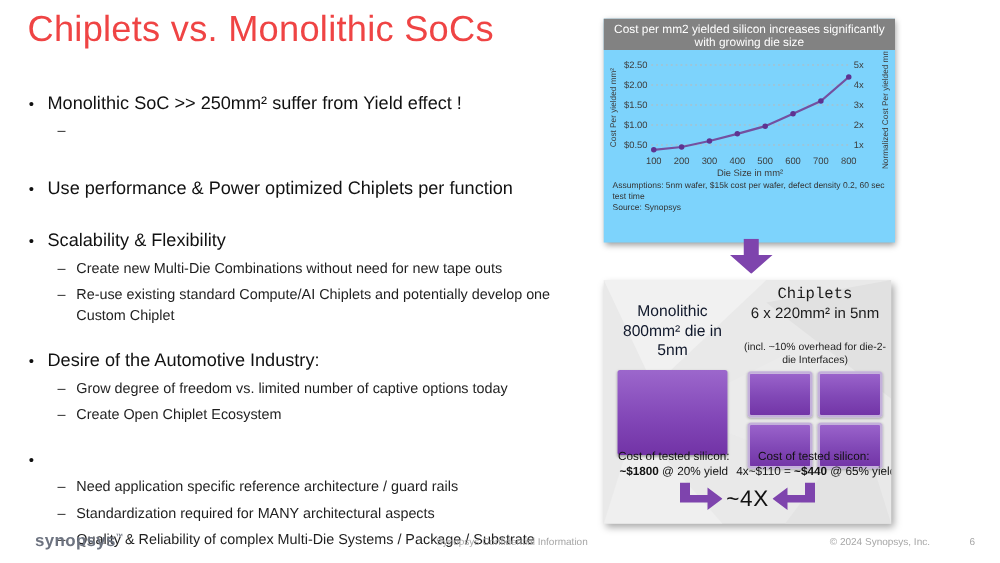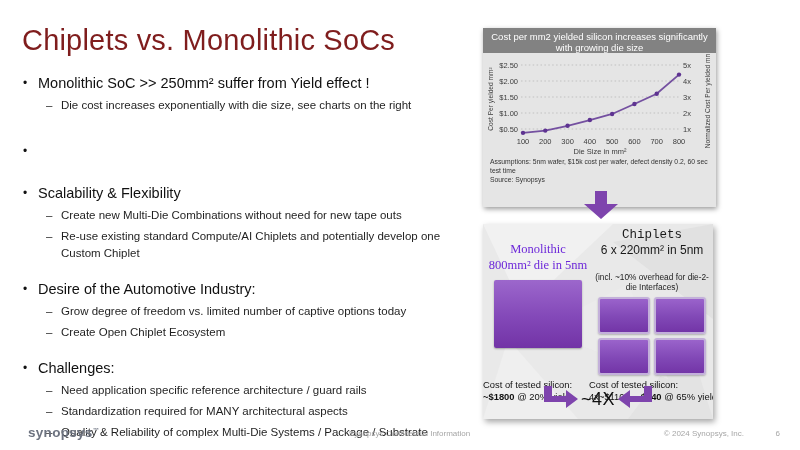--- a/index.html
+++ b/index.html
@@ -2,72 +2,72 @@
 <html><head>
 <meta charset="utf-8">
 <style>
   * { margin:0; padding:0; box-sizing:border-box; }
   html,body { background:#ffffff; }
   .slide {
     position:relative; width:800px; height:450px; overflow:hidden;
     background:#ffffff; font-family:"Liberation Sans", sans-serif; color:#1a1a1a;
   }
   
-  .title { position:absolute; left:22px; top:24px; font-size:29px; font-weight:400; letter-spacing:0.2px; color:#7f1d1d; }
+  .title { position:absolute; left:22px; top:8px; font-size:29px; font-weight:400; letter-spacing:0.2px; color:#ef4444; }
   
   .bullets { position:absolute; left:20px; top:74px; width:458px; }
   .b1 { display:flex; font-size:14.5px; line-height:19px; color:#111; }
   .b1 .glyph { width:18px; flex:0 0 18px; text-align:left; padding-left:3px; font-size:12px; }
   .b2 { display:flex; font-size:11.5px; line-height:17px; color:#1f1f1f; margin-left:24px; margin-top:4px; }
   .b2 .glyph { width:17px; flex:0 0 17px; padding-left:2px; }
   .gap-lg { margin-top:28px; }
   .gap-md { margin-top:23px; }
   .gap-sm { margin-top:18px; }
   
   .chart-panel {
-    position:absolute; left:483px; top:28px; width:233px; height:179px;
-    background:#e5e5e5; box-shadow:1px 2px 5px rgba(0,0,0,0.40);
+    position:absolute; left:483px; top:15px; width:233px; height:179px;
+    background:#7dd3fc; box-shadow:1px 2px 5px rgba(0,0,0,0.40);
   }
   .chart-header {
     background:#828282; color:#ffffff; font-size:9.5px; line-height:11px;
     text-align:center; padding:3px 8px; height:25px;
   }
   .chart-title { text-align:center; font-size:9.3px; font-weight:bold; margin-top:4px; color:#111; }
   .chart-svg { display:block; margin-top:1px; }
   .chart-note { font-size:6.8px; color:#333; margin:1px 0 0 7px; line-height:8.5px; }
   svg text { font-family:"Liberation Sans", sans-serif; }
   
   .down-arrow { position:absolute; left:583px; top:191px; }
   
   .compare-panel {
     position:absolute; left:483px; top:224px; width:230px; height:195px;
     background:#e9e9e9; box-shadow:2px 3px 6px rgba(0,0,0,0.35); overflow:hidden;
   }
   .facets { position:absolute; left:0; top:0; }
   .mono-col { position:absolute; left:2px; top:18px; width:106px; text-align:center; }
-  .mono-head { font-size:12.5px; line-height:15.5px; color:#6d28d9;font-family:Liberation Serif, serif; }
+  .mono-head { font-size:12.5px; line-height:15.5px; color:#0f172a; }
   .mono-die {
     width:88px; height:68px; margin:7px auto 0; border-radius:2px;
     background:linear-gradient(180deg,#9c67cc 0%,#8348b8 55%,#7233a6 100%);
     box-shadow:0 1px 2px rgba(0,0,0,0.3);
   }
   .chip-col { position:absolute; left:110px; top:4px; width:118px; text-align:center; }
   .chip-title { font-size:12.5px; line-height:15px;font-family:Liberation Mono, monospace; }
   .chip-sub { font-size:12px; line-height:14px; }
   .chip-note { font-size:8.3px; line-height:9.5px; color:#222; margin-top:16px; }
   .chip-grid {
     display:grid; grid-template-columns:52px 52px; grid-template-rows:37px 37px;
     gap:4px; justify-content:center; margin-top:5px;
   }
   .chip-die {
     border:2px solid #c3b0da; border-radius:3px;
     background:linear-gradient(180deg,#9a63cb 0%,#8148b6 55%,#7335a7 100%);
     box-shadow:0 1px 2px rgba(0,0,0,0.25);
   }
-  .cost { position:absolute; top:155px; font-size:9.4px; line-height:12px; text-align:left; color:#111; white-space:nowrap; }
+  .cost { position:absolute; top:135px; font-size:9.4px; line-height:12px; text-align:center; color:#111; white-space:nowrap; }
   .cost-left { left:0; width:112px; }
   .cost-right { left:106px; width:124px; }
   .cost b { font-weight:bold; }
   .ratio-row {
     position:absolute; left:0; bottom:7px; width:100%;
     display:flex; align-items:center; justify-content:center; gap:3px;
   }
   .ratio-label { font-size:18px; color:#111; letter-spacing:0.5px; }
   .purple-fill { fill:#7e44ad; }
   
@@ -84,24 +84,24 @@
 
   <div class="title">Chiplets vs. Monolithic SoCs</div>
 
   <div class="bullets">
     <div class="b1">
         <span class="glyph">•</span>
         <span>Monolithic SoC &gt;&gt; 250mm² suffer from Yield effect !</span>
       </div>
     <div class="b2">
         <span class="glyph">–</span>
-        <span>Die cost increases exponentially with die size, see charts on the right</span>
       </div>
     <div class="b1 gap-lg">
         <span class="glyph">•</span>
+        <span>Use performance &amp; Power optimized Chiplets per function</span>
       </div>
     <div class="b1 gap-md">
         <span class="glyph">•</span>
         <span>Scalability &amp; Flexibility</span>
       </div>
     <div class="b2">
         <span class="glyph">–</span>
         <span>Create new Multi-Die Combinations without need for new tape outs</span>
       </div>
     <div class="b2">
@@ -115,21 +115,20 @@
     <div class="b2">
         <span class="glyph">–</span>
         <span>Grow degree of freedom vs. limited number of captive options today</span>
       </div>
     <div class="b2">
         <span class="glyph">–</span>
         <span>Create Open Chiplet Ecosystem</span>
       </div>
     <div class="b1 gap-sm">
         <span class="glyph">•</span>
-        <span>Challenges:</span>
       </div>
     <div class="b2">
         <span class="glyph">–</span>
         <span>Need application specific reference architecture / guard rails</span>
       </div>
     <div class="b2">
         <span class="glyph">–</span>
         <span>Standardization required for MANY architectural aspects</span>
       </div>
     <div class="b2">

